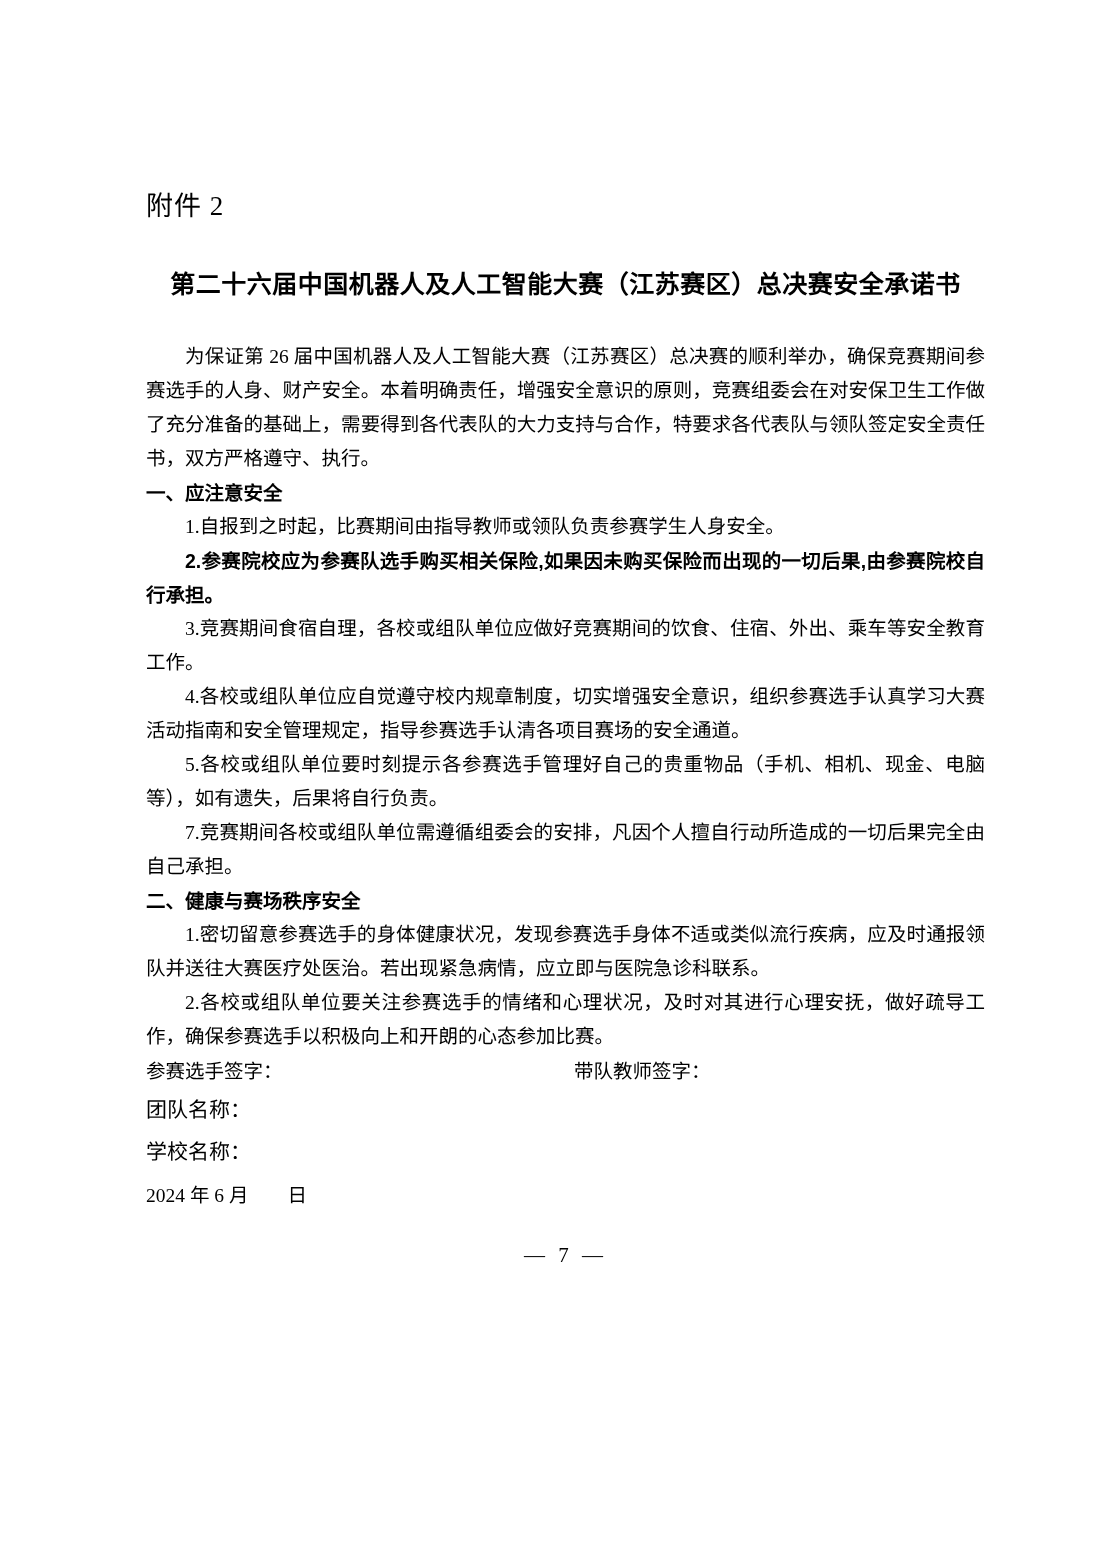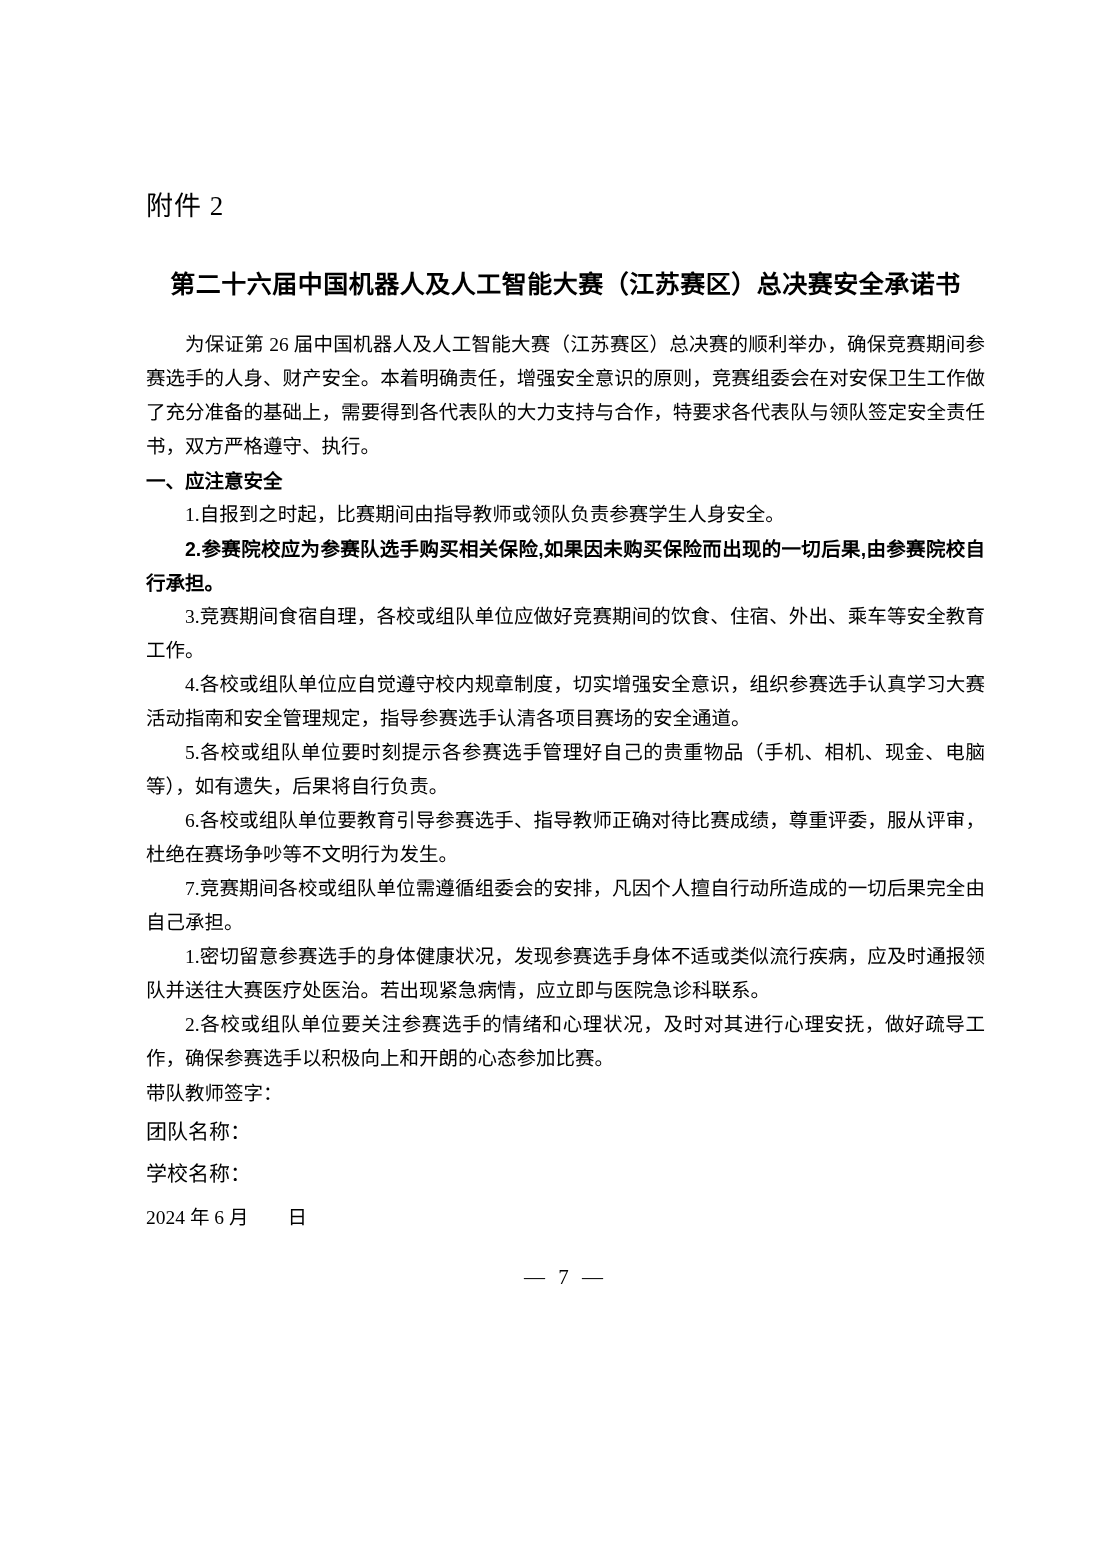--- a/index.html
+++ b/index.html
@@ -30,21 +30,21 @@
   .title {
     margin: 46px 0 12px 0;
     font-size: 25px;
     line-height: 32px;
     font-weight: bold;
     text-align: center;
     font-family: "Liberation Sans", "DejaVu Sans", sans-serif;
     letter-spacing: 0.5px;
   }
   .body-text {
-    margin-top: 28px;
+    margin-top: 40px;
   }
   .para {
     margin: 0;
     font-size: 19.5px;
     line-height: 34px;
     text-align: justify;
     word-break: break-all;
   }
   .indent {
     text-indent: 2em;
@@ -102,29 +102,30 @@
 
     <p class="para indent">为保证第 26 届中国机器人及人工智能大赛（江苏赛区）总决赛的顺利举办，确保竞赛期间参赛选手的人身、财产安全。本着明确责任，增强安全意识的原则，竞赛组委会在对安保卫生工作做了充分准备的基础上，需要得到各代表队的大力支持与合作，特要求各代表队与领队签定安全责任书，双方严格遵守、执行。</p>
 
     <h2 class="section-heading">一、应注意安全</h2>
 
     <p class="para indent">1.自报到之时起，比赛期间由指导教师或领队负责参赛学生人身安全。</p>
     <p class="para indent bold">2.参赛院校应为参赛队选手购买相关保险,如果因未购买保险而出现的一切后果,由参赛院校自行承担。</p>
     <p class="para indent">3.竞赛期间食宿自理，各校或组队单位应做好竞赛期间的饮食、住宿、外出、乘车等安全教育工作。</p>
     <p class="para indent">4.各校或组队单位应自觉遵守校内规章制度，切实增强安全意识，组织参赛选手认真学习大赛活动指南和安全管理规定，指导参赛选手认清各项目赛场的安全通道。</p>
     <p class="para indent">5.各校或组队单位要时刻提示各参赛选手管理好自己的贵重物品（手机、相机、现金、电脑等），如有遗失，后果将自行负责。</p>
-    <p class="para indent">6.各校或组队单位要教育引导参赛选手、指导教师正确对待比赛成绩，尊重评委，服从评审，杜绝在赛场争吵等不文明行为发生。</p>
     <p class="para indent">7.竞赛期间各校或组队单位需遵循组委会的安排，凡因个人擅自行动所造成的一切后果完全由自己承担。</p>
 
+    <h2 class="section-heading">二、健康与赛场秩序安全</h2>
 
     <p class="para indent">1.密切留意参赛选手的身体健康状况，发现参赛选手身体不适或类似流行疾病，应及时通报领队并送往大赛医疗处医治。若出现紧急病情，应立即与医院急诊科联系。</p>
     <p class="para indent">2.各校或组队单位要关注参赛选手的情绪和心理状况，及时对其进行心理安抚，做好疏导工作，确保参赛选手以积极向上和开朗的心态参加比赛。</p>
 
 
     <div class="sig-row">
+      <span class="sig-left">参赛选手签字：</span>
       <span class="sig-right">带队教师签字：</span>
     </div>
 
     <p class="plain-line">团队名称：</p>
 
     <p class="plain-line">学校名称：</p>
 
     <p class="date-line">2024 年 6 月　　日</p>
 
     <div class="page-number">— 7 —</div>

